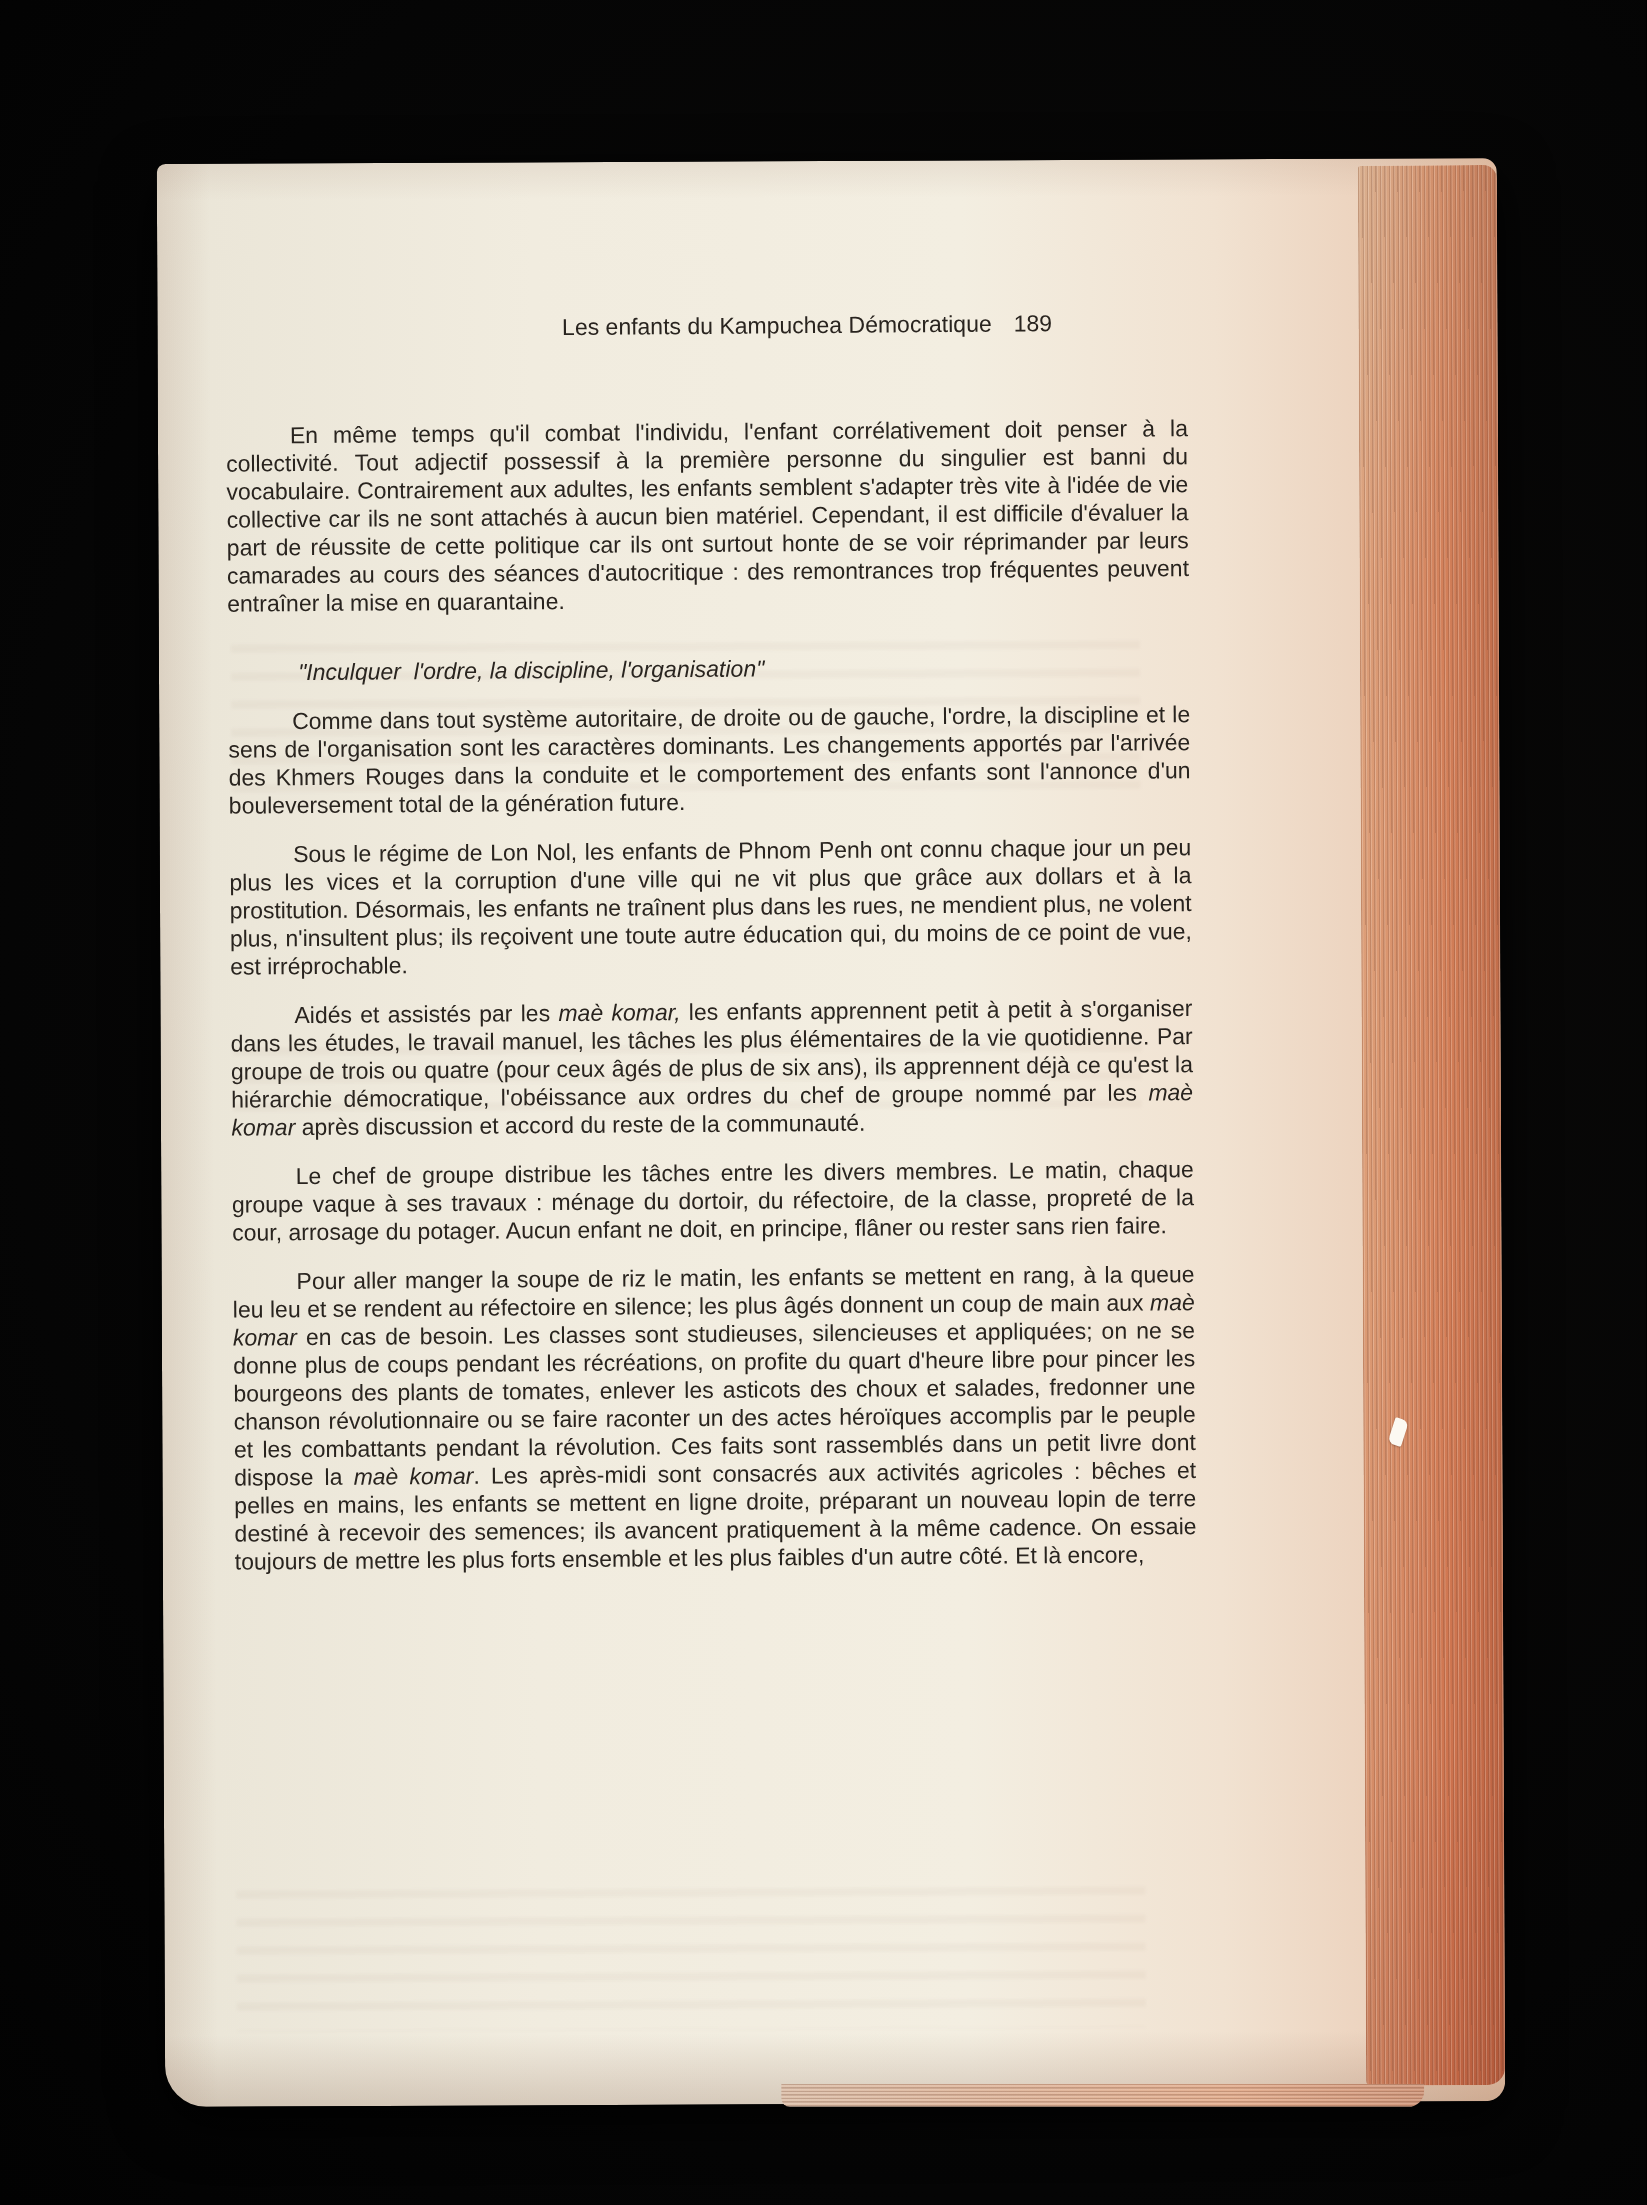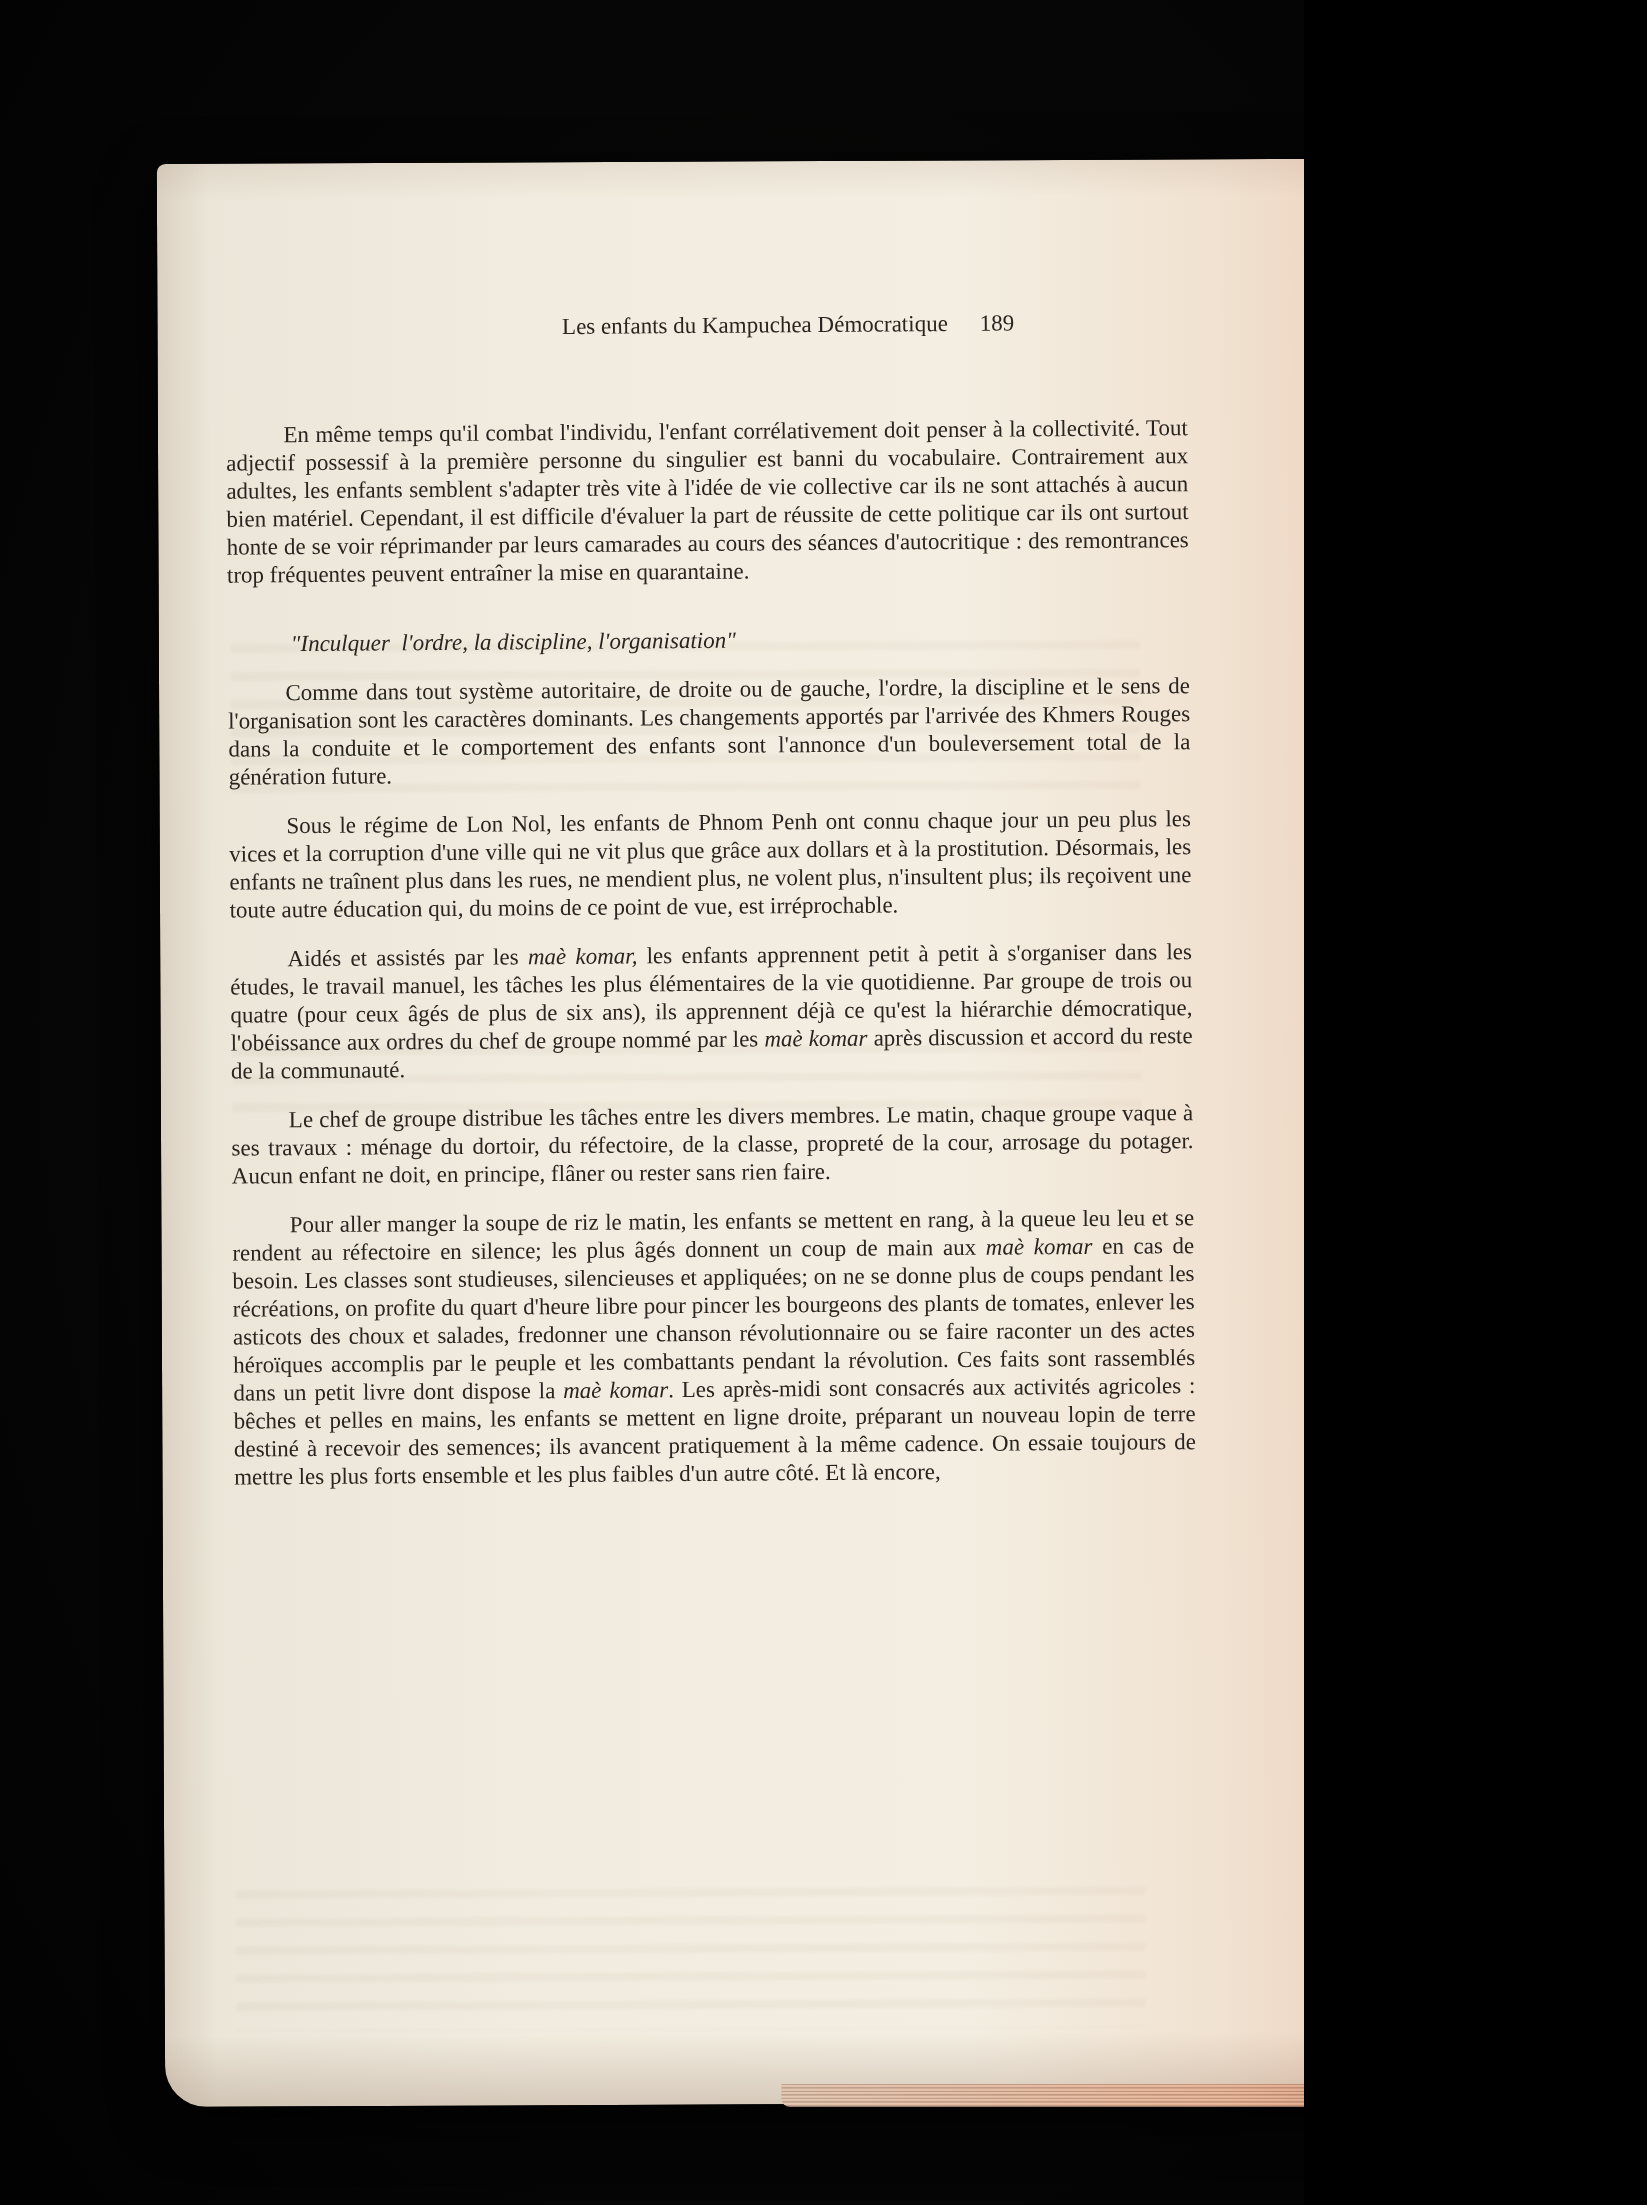--- a/index.html
+++ b/index.html
@@ -2,25 +2,25 @@
 <html style="--backdrop: #050505; --page_bg: #f1ecdf; --page_bg_dark: #eae5d7; --ink: #29241f; --fore_edge: #e2a687; --tint: #ecd2bd;font-size:14px"><head>
 <meta charset="utf-8">
 <style>
   html, body {
     margin: 0;
     padding: 0;
     background: #000;
   }
   .stage {
     position: relative;
-    width: 1304px;
+    width: 1646px;
     height: 2206px;
     background: radial-gradient(ellipse at 60% 45%, #0b0a09 0%, #050505 70%, #020202 100%);
     overflow: hidden;
-    font-family: Liberation Serif, serif;
+    font-family: Liberation Sans, sans-serif;
   }
 
   
   .book {
     position: absolute;
     left: 161px;
     top: 161px;
     width: 1340px;
     height: 1943px;
     transform: rotate(-0.25deg);
@@ -123,21 +123,21 @@
 
   .running-head {
     position: absolute;
     left: 0;
     top: 152px;
     width: 962px;
     display: flex;
     white-space: pre;
   }
   .running-head .title { margin-left: 337px; }
-  .running-head .pagenum { margin-left: 32px; }
+  .running-head .pagenum { margin-left: 22px; }
 
   .text-body {
     position: absolute;
     left: 0;
     top: 258px;
     width: 962px;
   }
 
   .block {
     margin: 21px 0 0 0;

